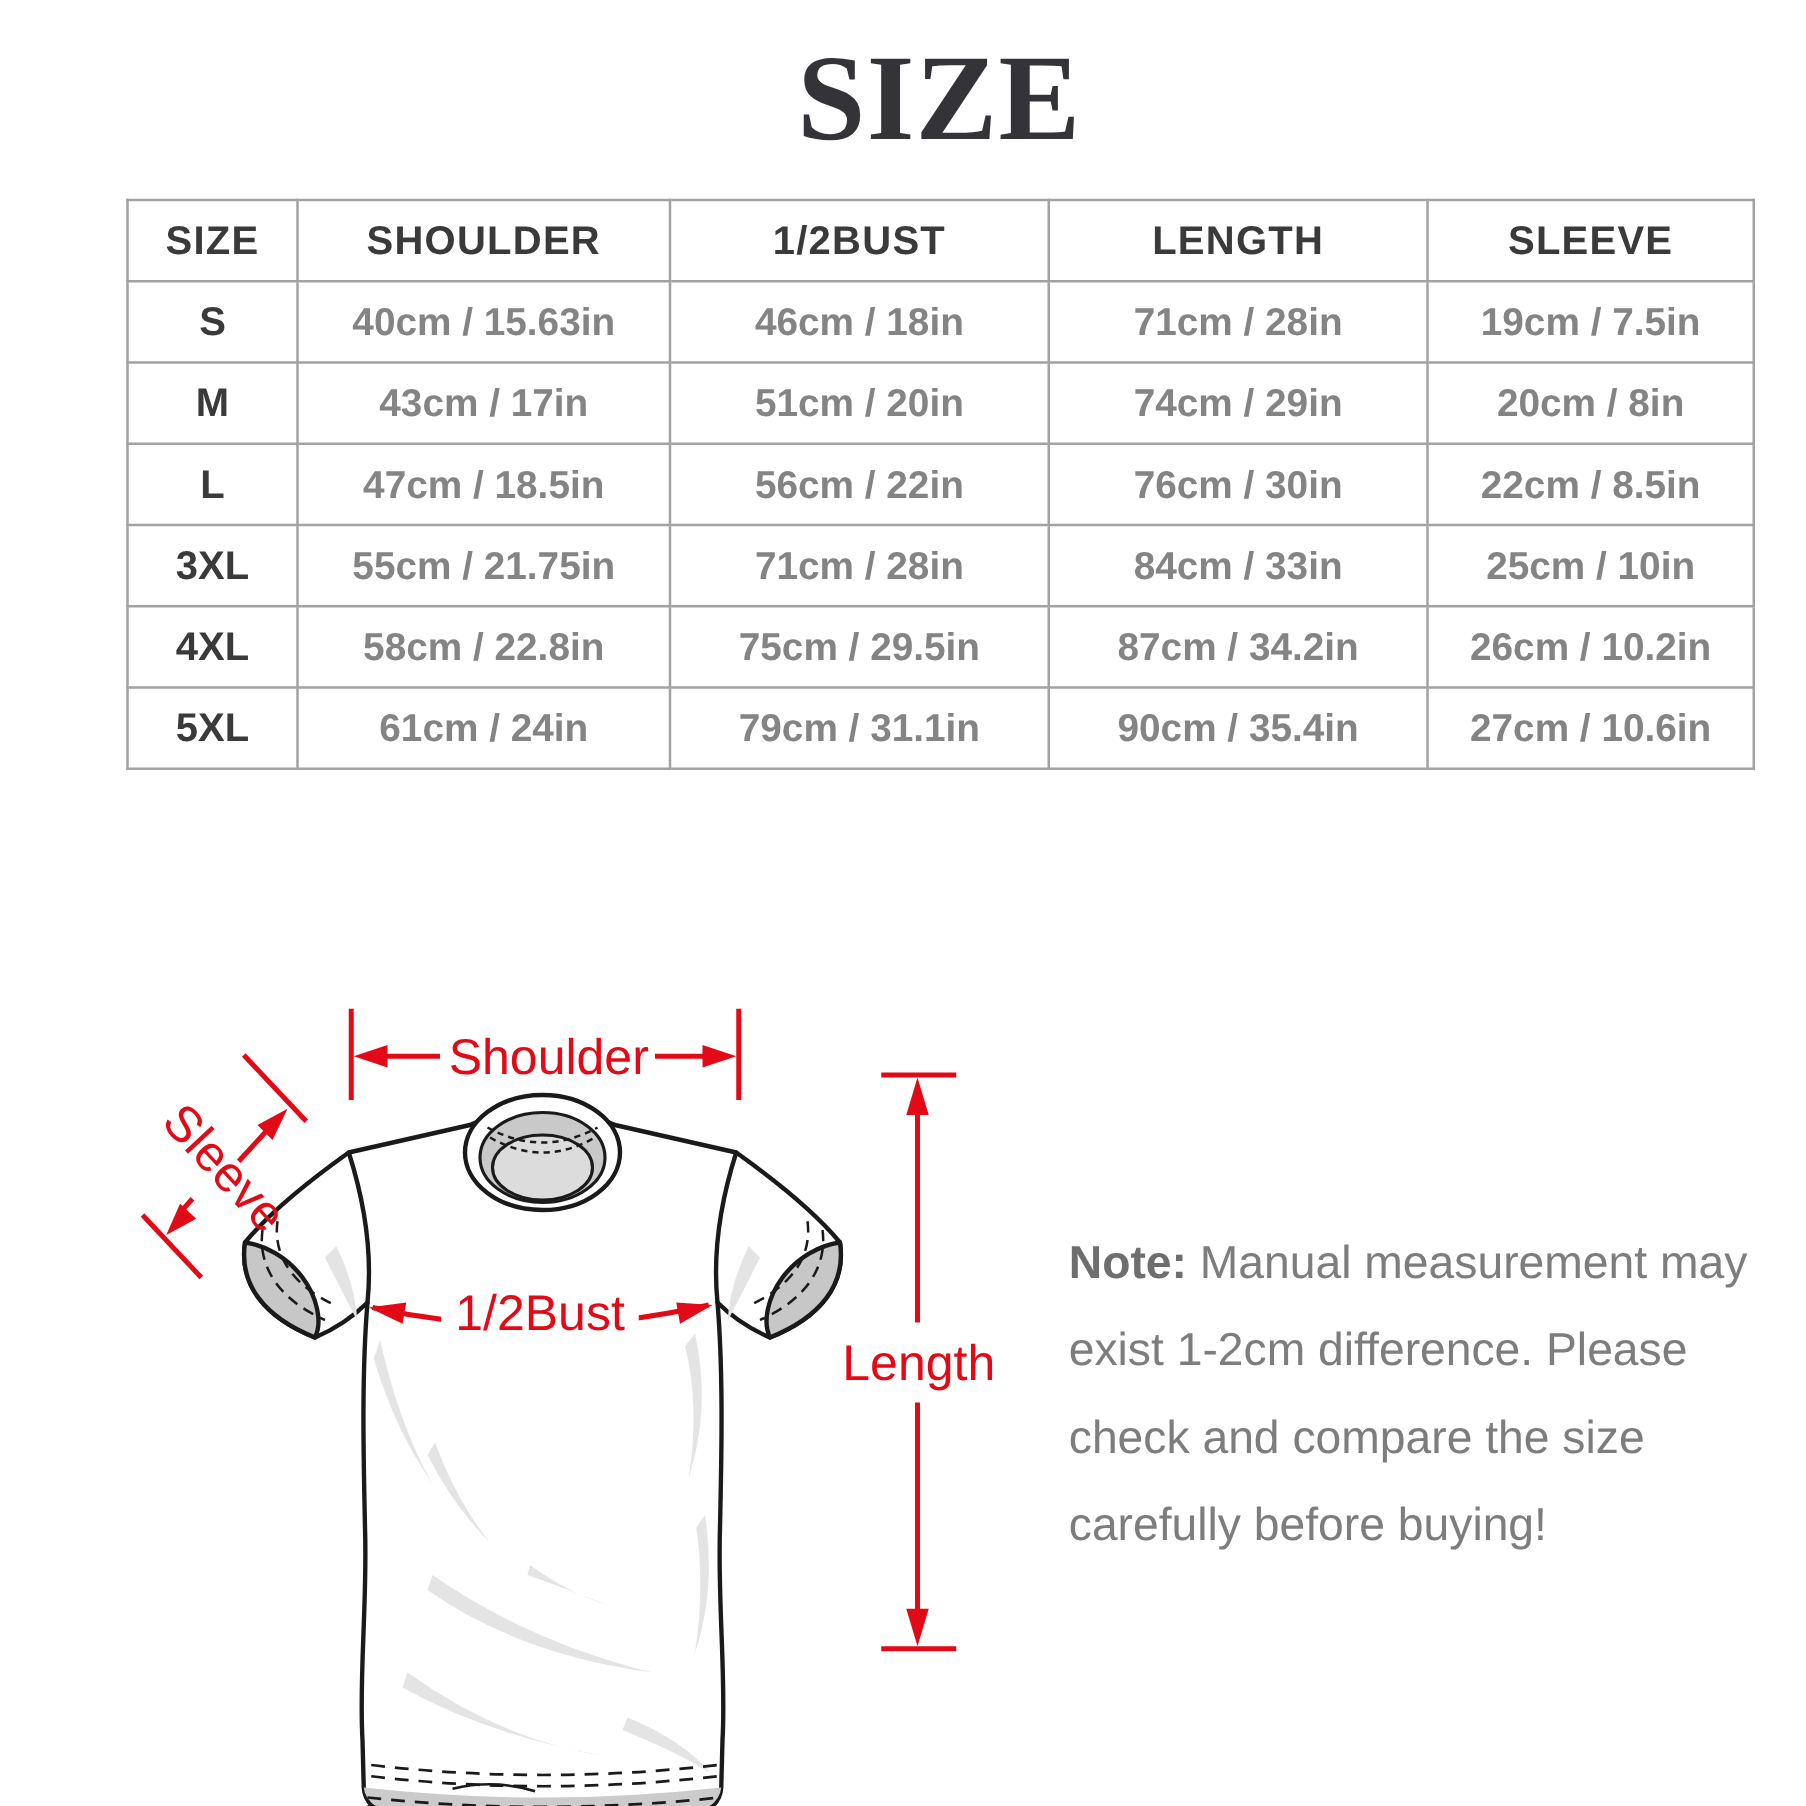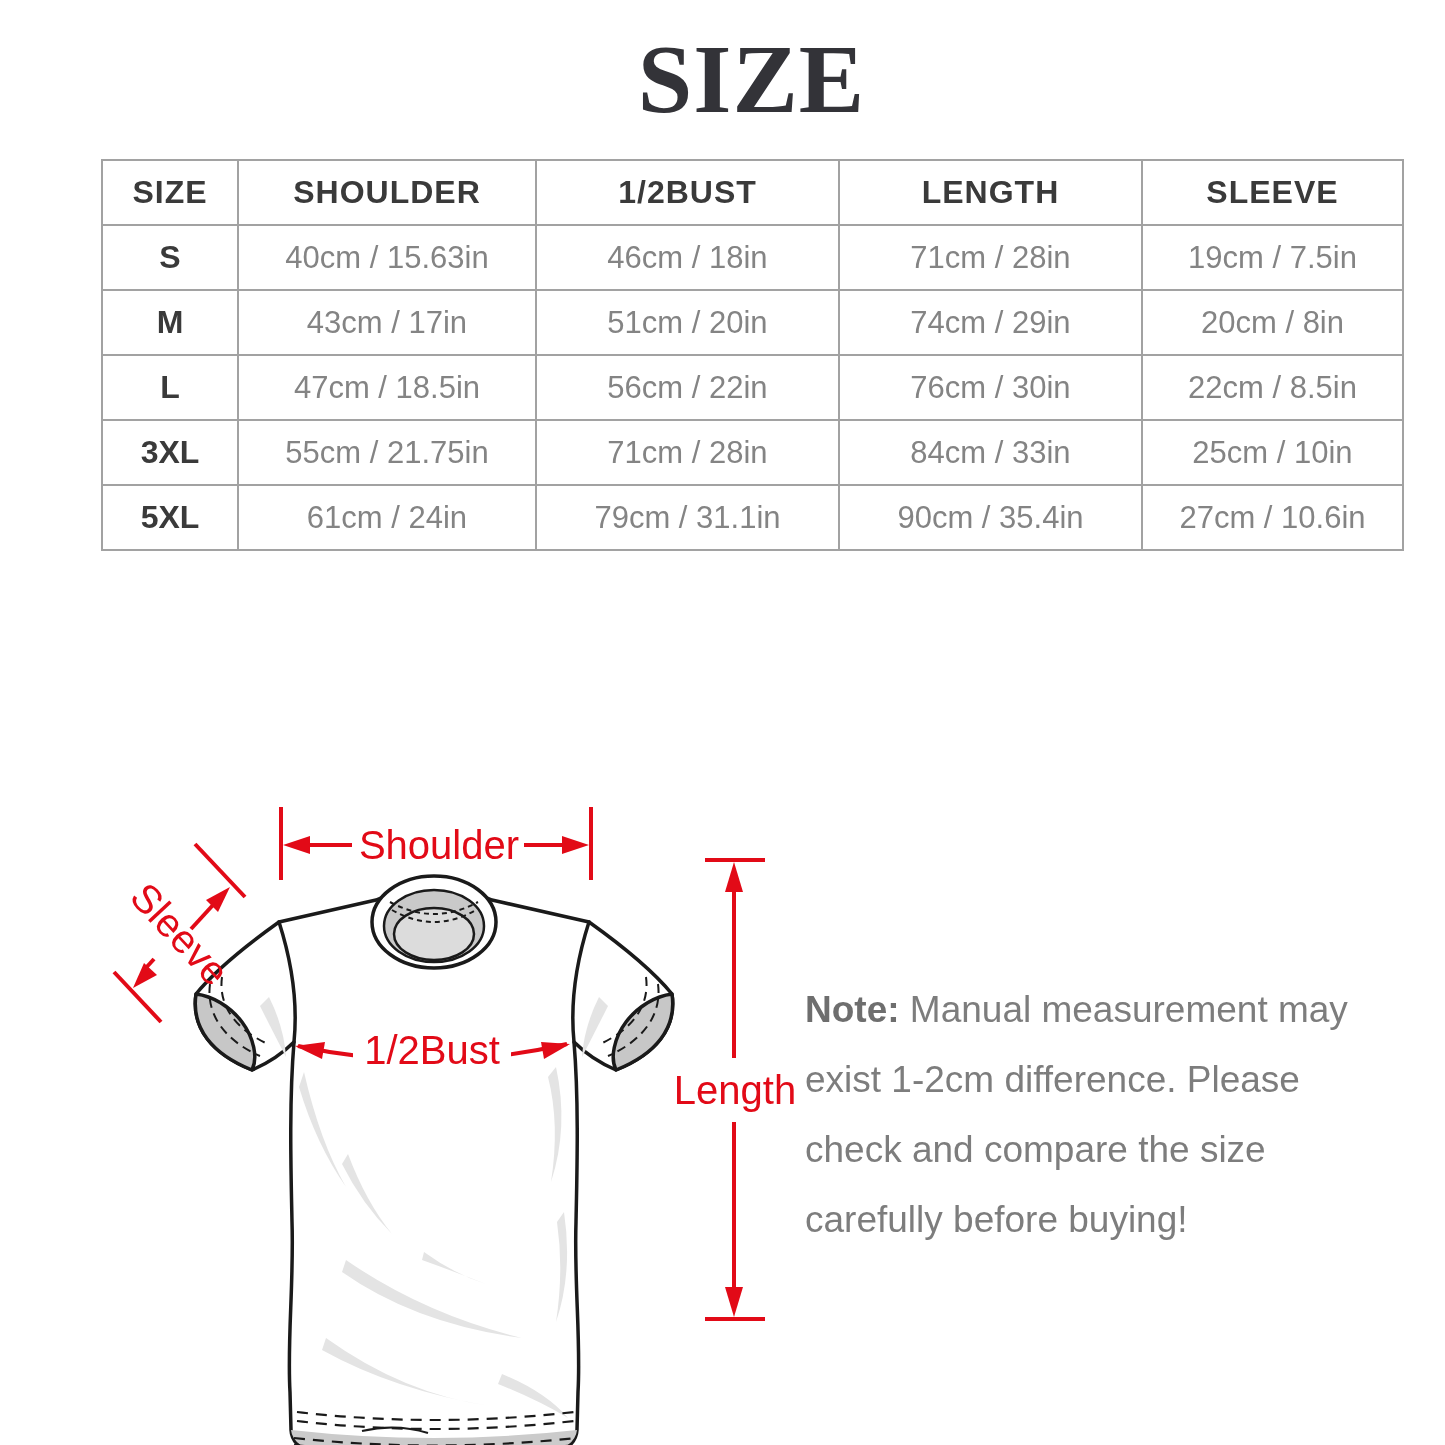--- a/index.html
+++ b/index.html
@@ -11,38 +11,38 @@
   .page-title{position:absolute;left:0;top:30px;width:1445px;text-align:center;
     font-family:"Liberation Serif",serif;font-weight:700;font-size:98px;line-height:1;
     color:#333338;letter-spacing:1px;}
 
   
   table.size-table{position:absolute;left:72px;top:159px;width:1301px;
     border-collapse:collapse;table-layout:fixed;}
   table.size-table th,table.size-table td{
     border:2px solid #a2a2a2;text-align:center;vertical-align:middle;padding:0;}
   table.size-table th{height:63px;font-size:32px;font-weight:700;color:#3a3a3a;letter-spacing:1px;}
-  table.size-table td{height:63px;font-size:31px;color:#848484;}
+  table.size-table td{height:63px;font-size:31px;color:#848484;font-weight:bold;}
   table.size-table td.size-col{font-weight:700;color:#3a3a3a;font-size:32px;}
 
   
   .diagram{position:absolute;left:65px;top:782px;width:710px;height:700px;}
   .diagram svg{display:block;width:710px;height:700px;}
   .shirt-line{fill:none;stroke:#1a1a1a;stroke-width:3.5;stroke-linejoin:round;stroke-linecap:round;}
   .shirt-fill{fill:#ffffff;stroke:#1a1a1a;stroke-width:3.5;stroke-linejoin:round;}
   .wrinkle{fill:#e4e4e4;stroke:none;}
   .stitch{fill:none;stroke:#1a1a1a;stroke-width:2;stroke-dasharray:9 6;}
   .hemstitch{fill:none;stroke:#1a1a1a;stroke-width:2.2;stroke-dasharray:11 8;}
   .red-line{fill:none;stroke:var(--accent,#e20a17);stroke-width:4;}
   .red-fill{fill:var(--accent,#e20a17);stroke:none;}
   .red-label{fill:var(--accent,#e20a17);font-family:"Liberation Sans",sans-serif;
     font-size:40px;text-anchor:middle;}
 
   
-  .note{position:absolute;left:776px;top:975px;width:548px;
+  .note{position:absolute;left:826px;top:975px;width:548px;
     font-size:37px;line-height:70px;color:#7d7d7d;}
   .note .note-label{font-weight:700;color:#6e6e6e;}
 </style>
 </head>
 <body>
 
 <div class="canvas">
 
   <div class="page-title">SIZE</div>
 
@@ -84,20 +84,27 @@
           <td>56cm / 22in</td>
           <td>76cm / 30in</td>
           <td>22cm / 8.5in</td>
         </tr>
         <tr>
           <td class="size-col">3XL</td>
           <td>55cm / 21.75in</td>
           <td>71cm / 28in</td>
           <td>84cm / 33in</td>
           <td>25cm / 10in</td>
+        </tr>
+        <tr>
+          <td class="size-col">4XL</td>
+          <td>58cm / 22.8in</td>
+          <td>75cm / 29.5in</td>
+          <td>87cm / 34.2in</td>
+          <td>26cm / 10.2in</td>
         </tr>
         <tr>
           <td class="size-col">5XL</td>
           <td>61cm / 24in</td>
           <td>79cm / 31.1in</td>
           <td>90cm / 35.4in</td>
           <td>27cm / 10.6in</td>
         </tr>
       </tbody>
   </table>

